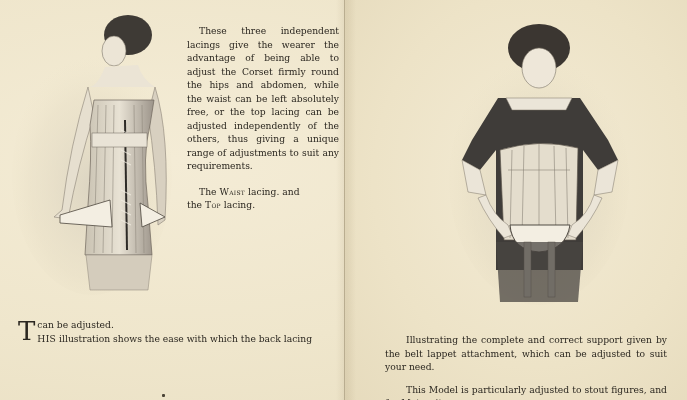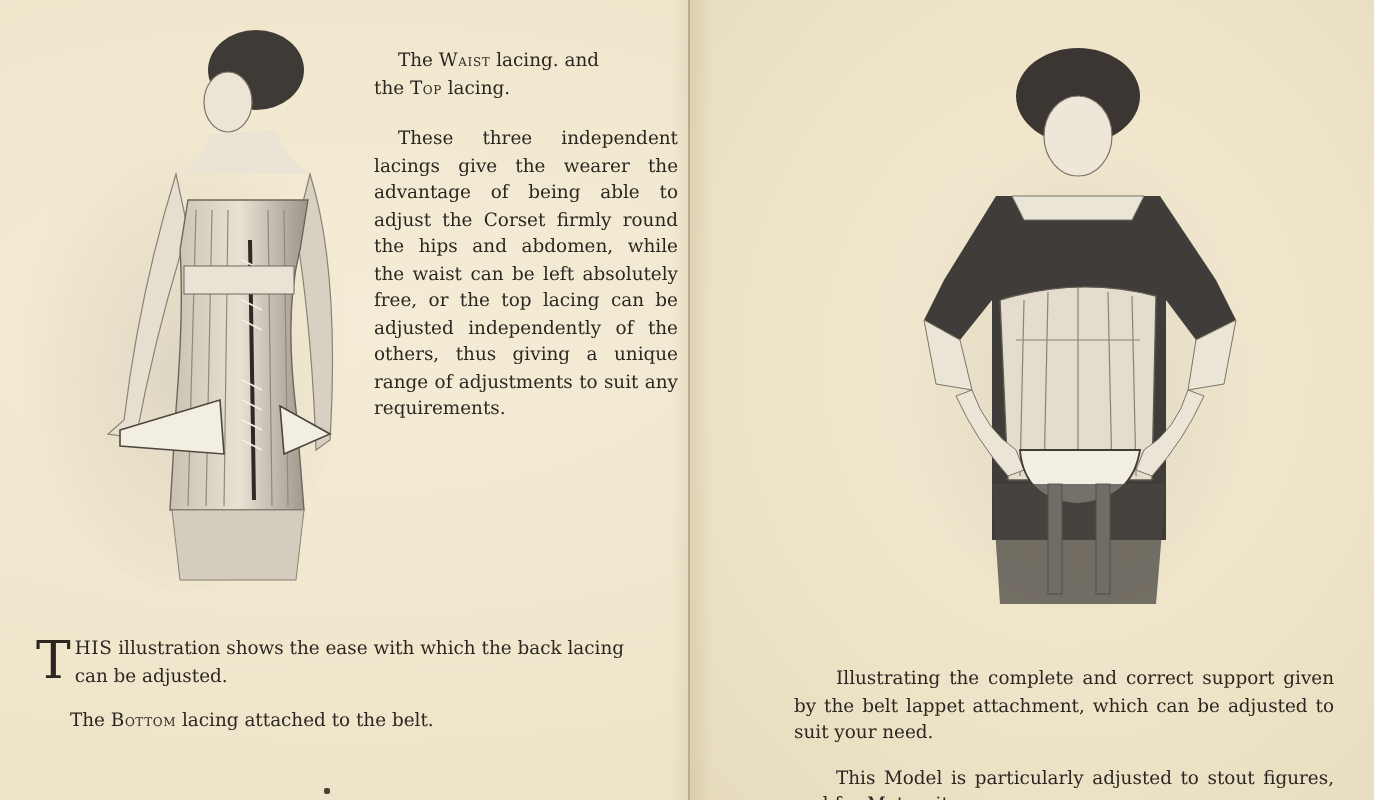--- a/index.html
+++ b/index.html
@@ -41,21 +41,21 @@
   .dropcap {
     float:left; font-size:26px; line-height:22px; margin:0 2px 0 0; padding-top:2px;
     font-family:"DejaVu Serif", serif; color:#2b2720;
   }
   .cap-first { font-size:9.2px; }
   .cap-cont { padding-left:23px; }
   .note { margin-top:10px !important; padding-left:17px; }
   .bottom-note { margin-top:9px !important; padding-left:17px; }
 
   .right-caption { left:385px; top:333px; width:282px; text-align:justify; }
-  .right-caption p { margin:0 0 9px 12px; text-indent:21px; }
+  .right-caption p { margin:0 0 9px 0; text-indent:21px; }
 
   .running-head {
     position:absolute; left:420px; top:-6px; width:230px; height:10px;
     font-size:8px; color:#3a342a; letter-spacing:2px; overflow:hidden; white-space:nowrap;
     opacity:0.55;
   }
 
   
   .illus { position:absolute; }
   .illus-left { left:10px; top:5px; width:165px; height:290px; }
@@ -126,34 +126,33 @@
     <rect x="82" y="128" width="55" height="14" fill="#e9e3d6" stroke="#6e665b" stroke-width="0.5"></rect>
 
     <path d="M50 210 L100 195 L102 222 L50 218 Z" fill="#f3eee2" stroke="#4c463d" stroke-width="0.8"></path>
     <path d="M130 198 L155 212 L132 222 Z" fill="#f3eee2" stroke="#4c463d" stroke-width="0.8"></path>
 
     <path d="M76 250 L142 250 L138 285 L80 285 Z" fill="#d4ccbc" stroke="#8a8276" stroke-width="0.5"></path>
   </svg>
 </div>
 
 <div class="txt side-col">
+  <p style="text-indent:12px">These three independent lacings give the wearer the advantage of being able to adjust the Corset firmly round the hips and abdomen, while the waist can be left absolutely free, or the top lacing can be adjusted independently of the others, thus giving a unique range of adjustments to suit any requirements.</p>
   <p style="text-align:left">
     <span class="indent"></span><span>The </span><span class="sc">Waist</span><span> lacing. and</span><br>
     <span>the </span><span class="sc">Top</span><span> lacing.</span>
   </p>
-  <p style="text-indent:12px">These three independent lacings give the wearer the advantage of being able to adjust the Corset firmly round the hips and abdomen, while the waist can be left absolutely free, or the top lacing can be adjusted independently of the others, thus giving a unique range of adjustments to suit any requirements.</p>
 </div>
 
 <div class="txt left-caption">
   <div>
     <span class="dropcap">T</span>
+    <div class="line cap-cont" style="padding-left:8px">can be adjusted.</div>
     <div class="line cap-first"><span class="sc">HIS</span><span> illustration shows the ease with which the back lacing</span></div>
-    <div class="line cap-cont" style="padding-left:8px">can be adjusted.</div>
   </div>
-  <div class="line bottom-note"><span>The </span><span class="sc">Bottom</span><span> lacing attached to the belt.</span></div>
 </div>
 
 <div class="page-mark"></div>
 
 <div class="illus illus-right">
   <svg viewBox="0 0 182 285">
     <defs>
       <radialGradient id="haloR" cx="50%" cy="55%" r="55%">
         <stop offset="0%" stop-color="#d6cfbd" stop-opacity="0.9"></stop>
         <stop offset="70%" stop-color="#e3dac1" stop-opacity="0.4"></stop>

